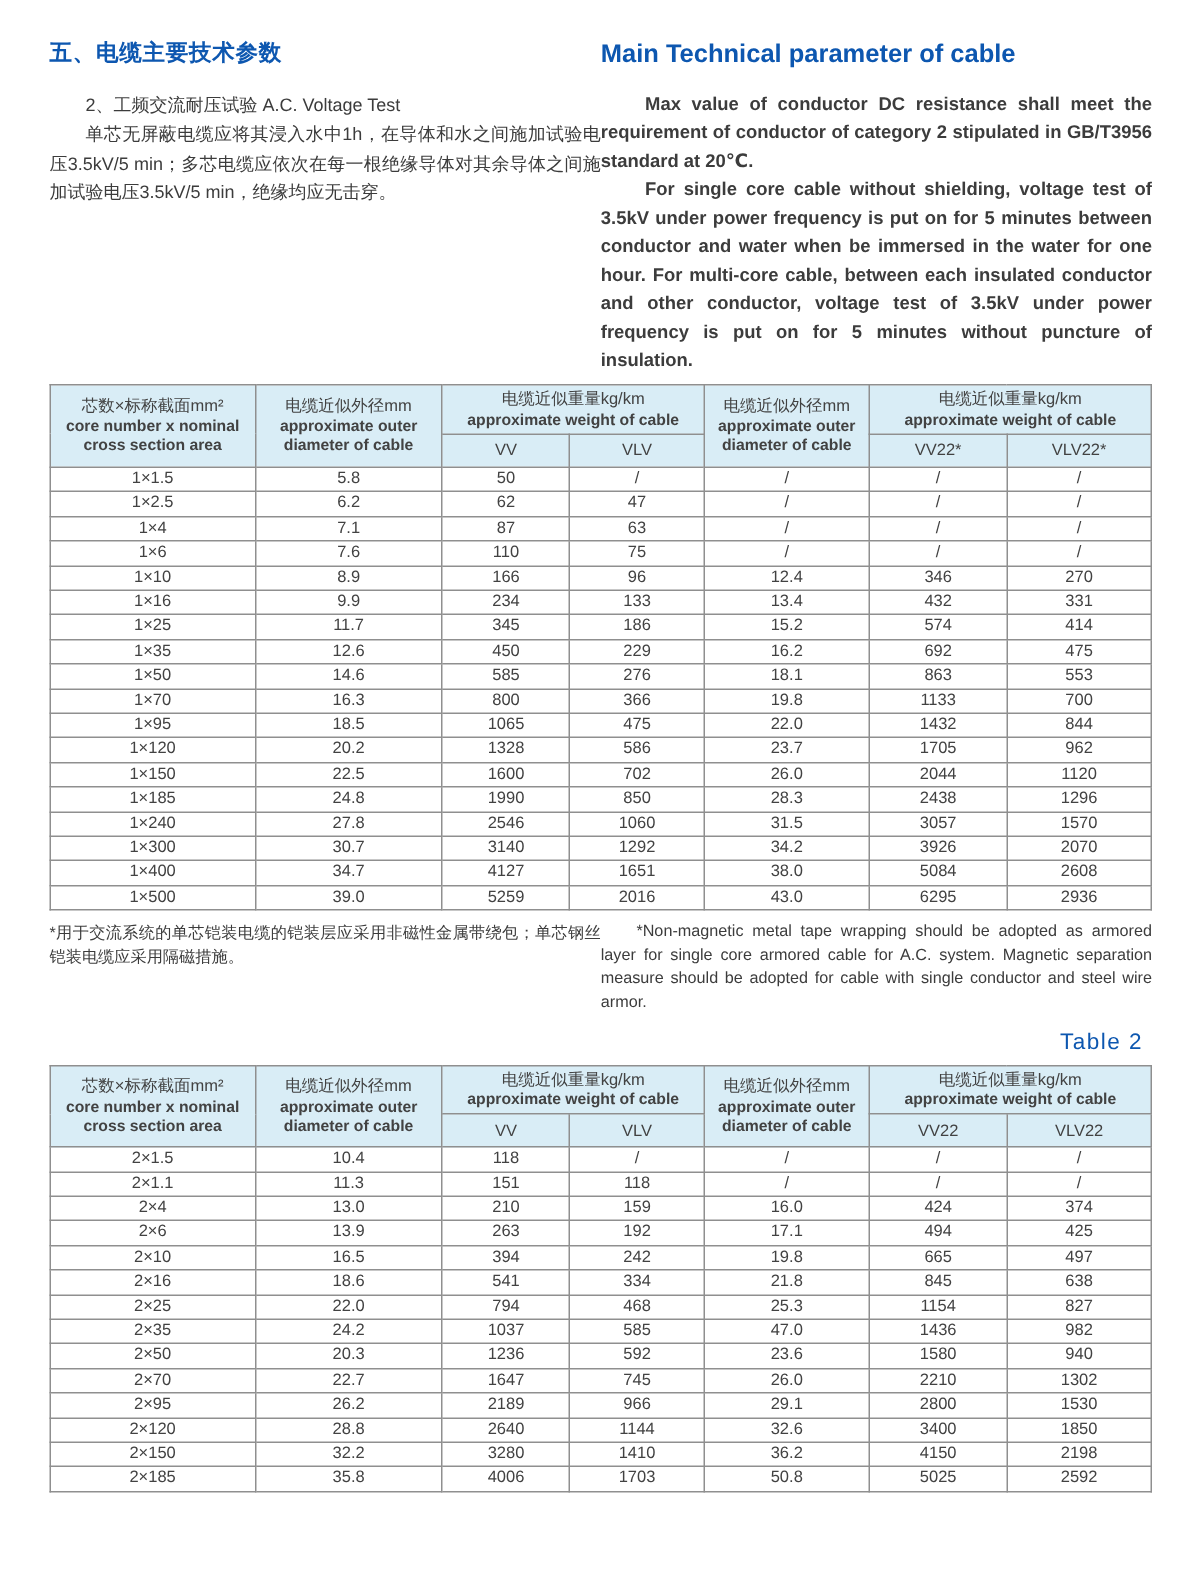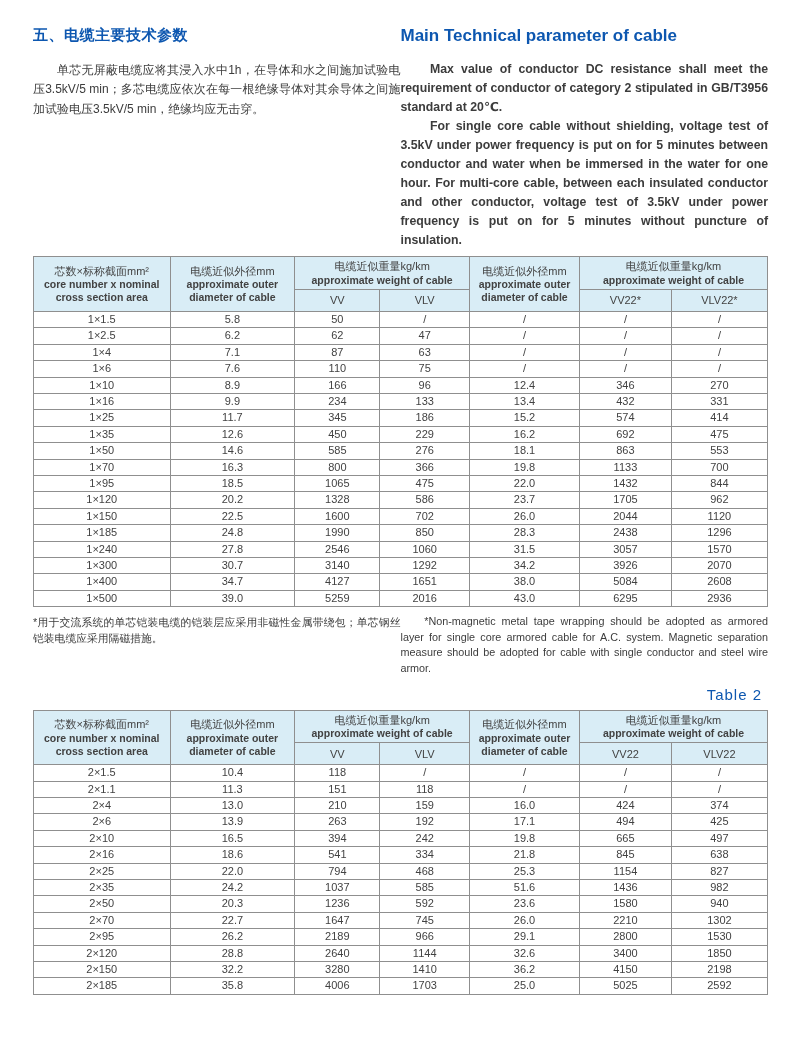--- a/index.html
+++ b/index.html
@@ -45,20 +45,21 @@
   col.c5{width:15.0%;} col.c6{width:12.5%;} col.c7{width:13.1%;}
 </style>
 </head>
 <body>
 
 <div class="page">
 
   <div class="cols top">
     <div>
       <h2 class="zh-h">五、电缆主要技术参数</h2>
+      <p class="zh-p">2、工频交流耐压试验 A.C. Voltage Test</p>
       <p class="zh-p">单芯无屏蔽电缆应将其浸入水中1h，在导体和水之间施加试验电压3.5kV/5 min；多芯电缆应依次在每一根绝缘导体对其余导体之间施加试验电压3.5kV/5 min，绝缘均应无击穿。</p>
     </div>
     <div>
       <h2 class="en-h">Main Technical parameter of cable</h2>
       <p class="en-p">Max value of conductor DC resistance shall meet the requirement of conductor of category 2 stipulated in GB/T3956 standard at 20℃.</p>
       <p class="en-p">For single core cable without shielding, voltage test of 3.5kV under power frequency is put on for 5 minutes between conductor and water when be immersed in the water for one hour. For multi-core cable, between each insulated conductor and other conductor, voltage test of 3.5kV under power frequency is put on for 5 minutes without puncture of insulation.</p>
     </div>
   </div>
 
 
@@ -377,21 +378,21 @@
           <td>468</td>
           <td>25.3</td>
           <td>1154</td>
           <td>827</td>
         </tr>
         <tr>
           <td>2×35</td>
           <td>24.2</td>
           <td>1037</td>
           <td>585</td>
-          <td>51.6</td>
+          <td>47.0</td>
           <td>1436</td>
           <td>982</td>
         </tr>
         <tr>
           <td>2×50</td>
           <td>20.3</td>
           <td>1236</td>
           <td>592</td>
           <td>23.6</td>
           <td>1580</td>
@@ -431,20 +432,20 @@
           <td>1410</td>
           <td>36.2</td>
           <td>4150</td>
           <td>2198</td>
         </tr>
         <tr>
           <td>2×185</td>
           <td>35.8</td>
           <td>4006</td>
           <td>1703</td>
-          <td>25.0</td>
+          <td>50.8</td>
           <td>5025</td>
           <td>2592</td>
         </tr>
       </tbody>
   </table>
 
 </div>
 
 </body></html>

